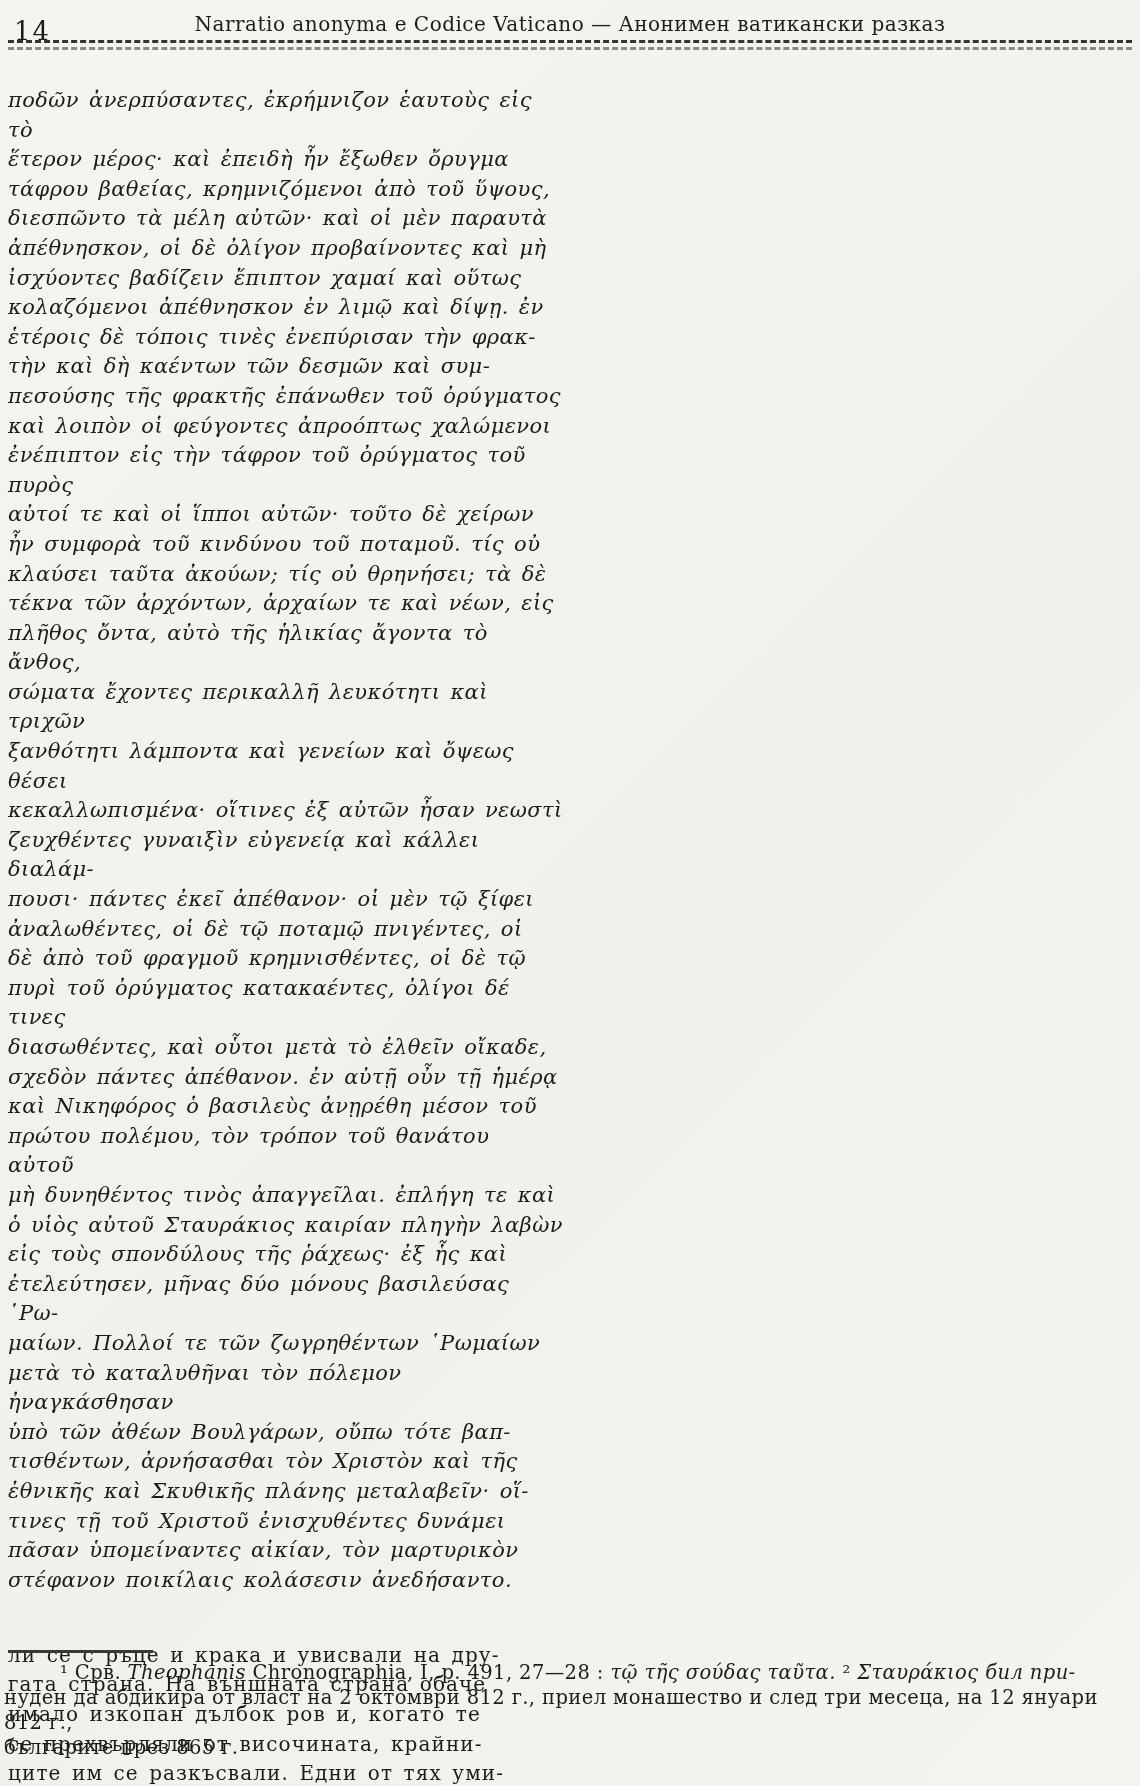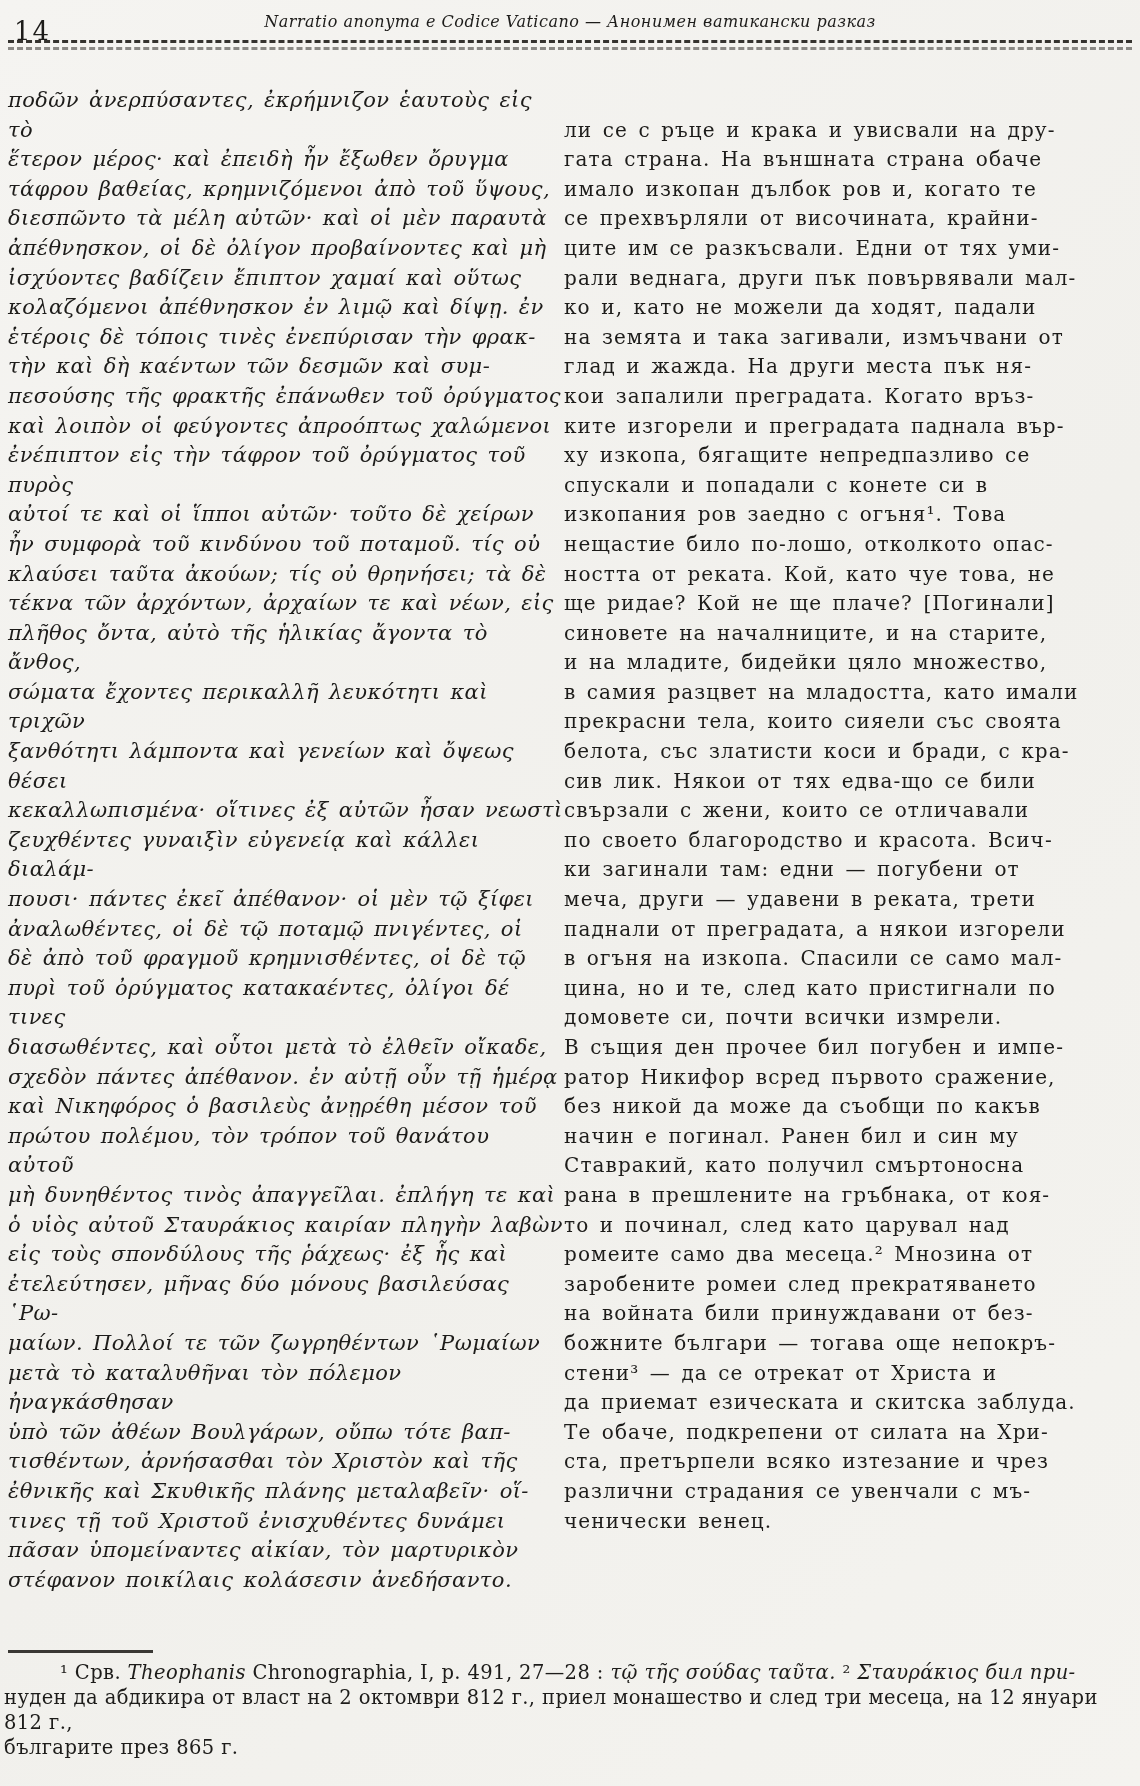--- a/index.html
+++ b/index.html
@@ -8,28 +8,28 @@
     background:linear-gradient(135deg,#f5f4f1 0%,#f1f0ec 55%,#f4f3ef 100%);
     color:#1d1c1a;
     font-family:"DejaVu Serif","Liberation Serif",serif;
   }
   .pagenum{
     position:absolute;left:14px;top:16px;
     font-size:26px;letter-spacing:2px;
   }
   .title{
     position:absolute;left:0;right:0;top:12px;
-    text-align:center;font-size:16px;letter-spacing:0.5px;font-style:italic;
+    text-align:center;font-size:20px;letter-spacing:0.5px;
   }
   .rule{position:absolute;left:8px;right:8px;height:0;border-top:3px dashed #35332f;}
   .rule.r1{top:40px;}
   .rule.r2{top:47px;opacity:.55;}
   .columns{
     position:absolute;left:8px;right:4px;top:86px;height:1540px;
-    display:flex;
+    display:flex;gap:16px;flex-direction:column;
   }
   .col{white-space:pre-line;}
   .col-greek{
     width:556px;display:flex;flex-direction:column;justify-content:space-between;
     font-style:italic;font-size:21px;line-height:29.6px;
     letter-spacing:0.4px;word-spacing:3px;
   }
   .col-bg{
     width:560px;
     font-size:20px;line-height:29.6px;

